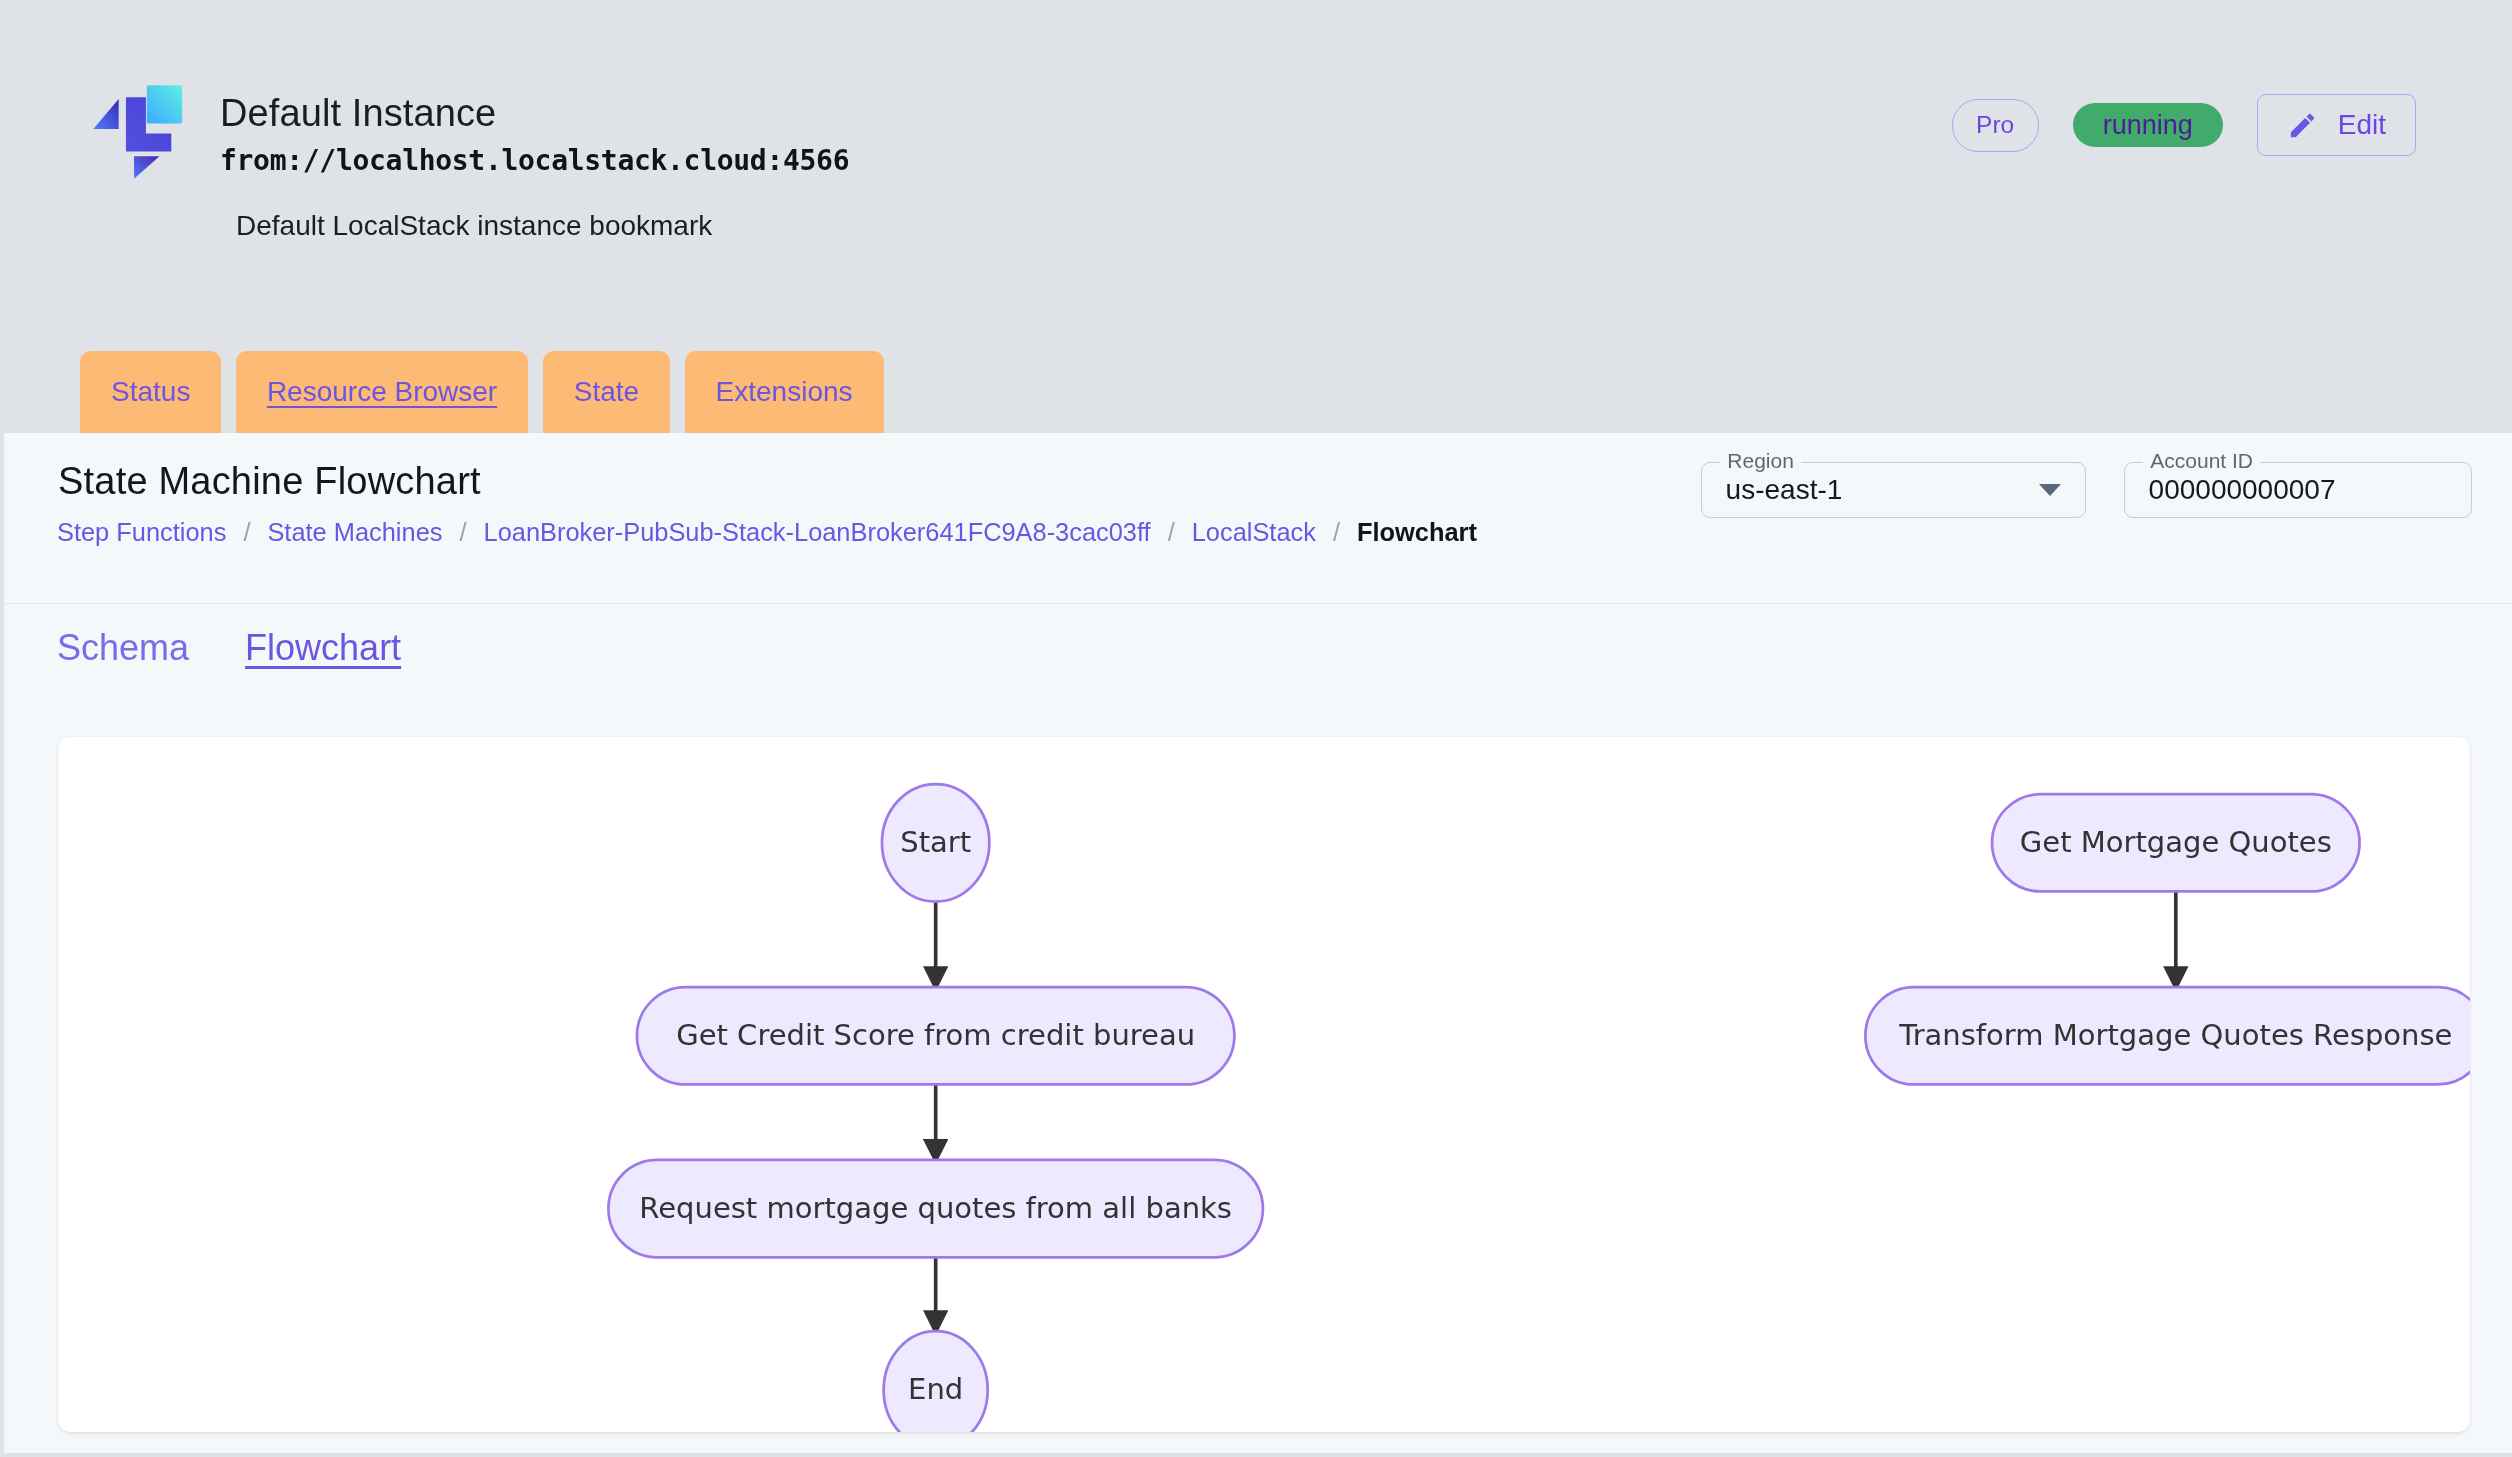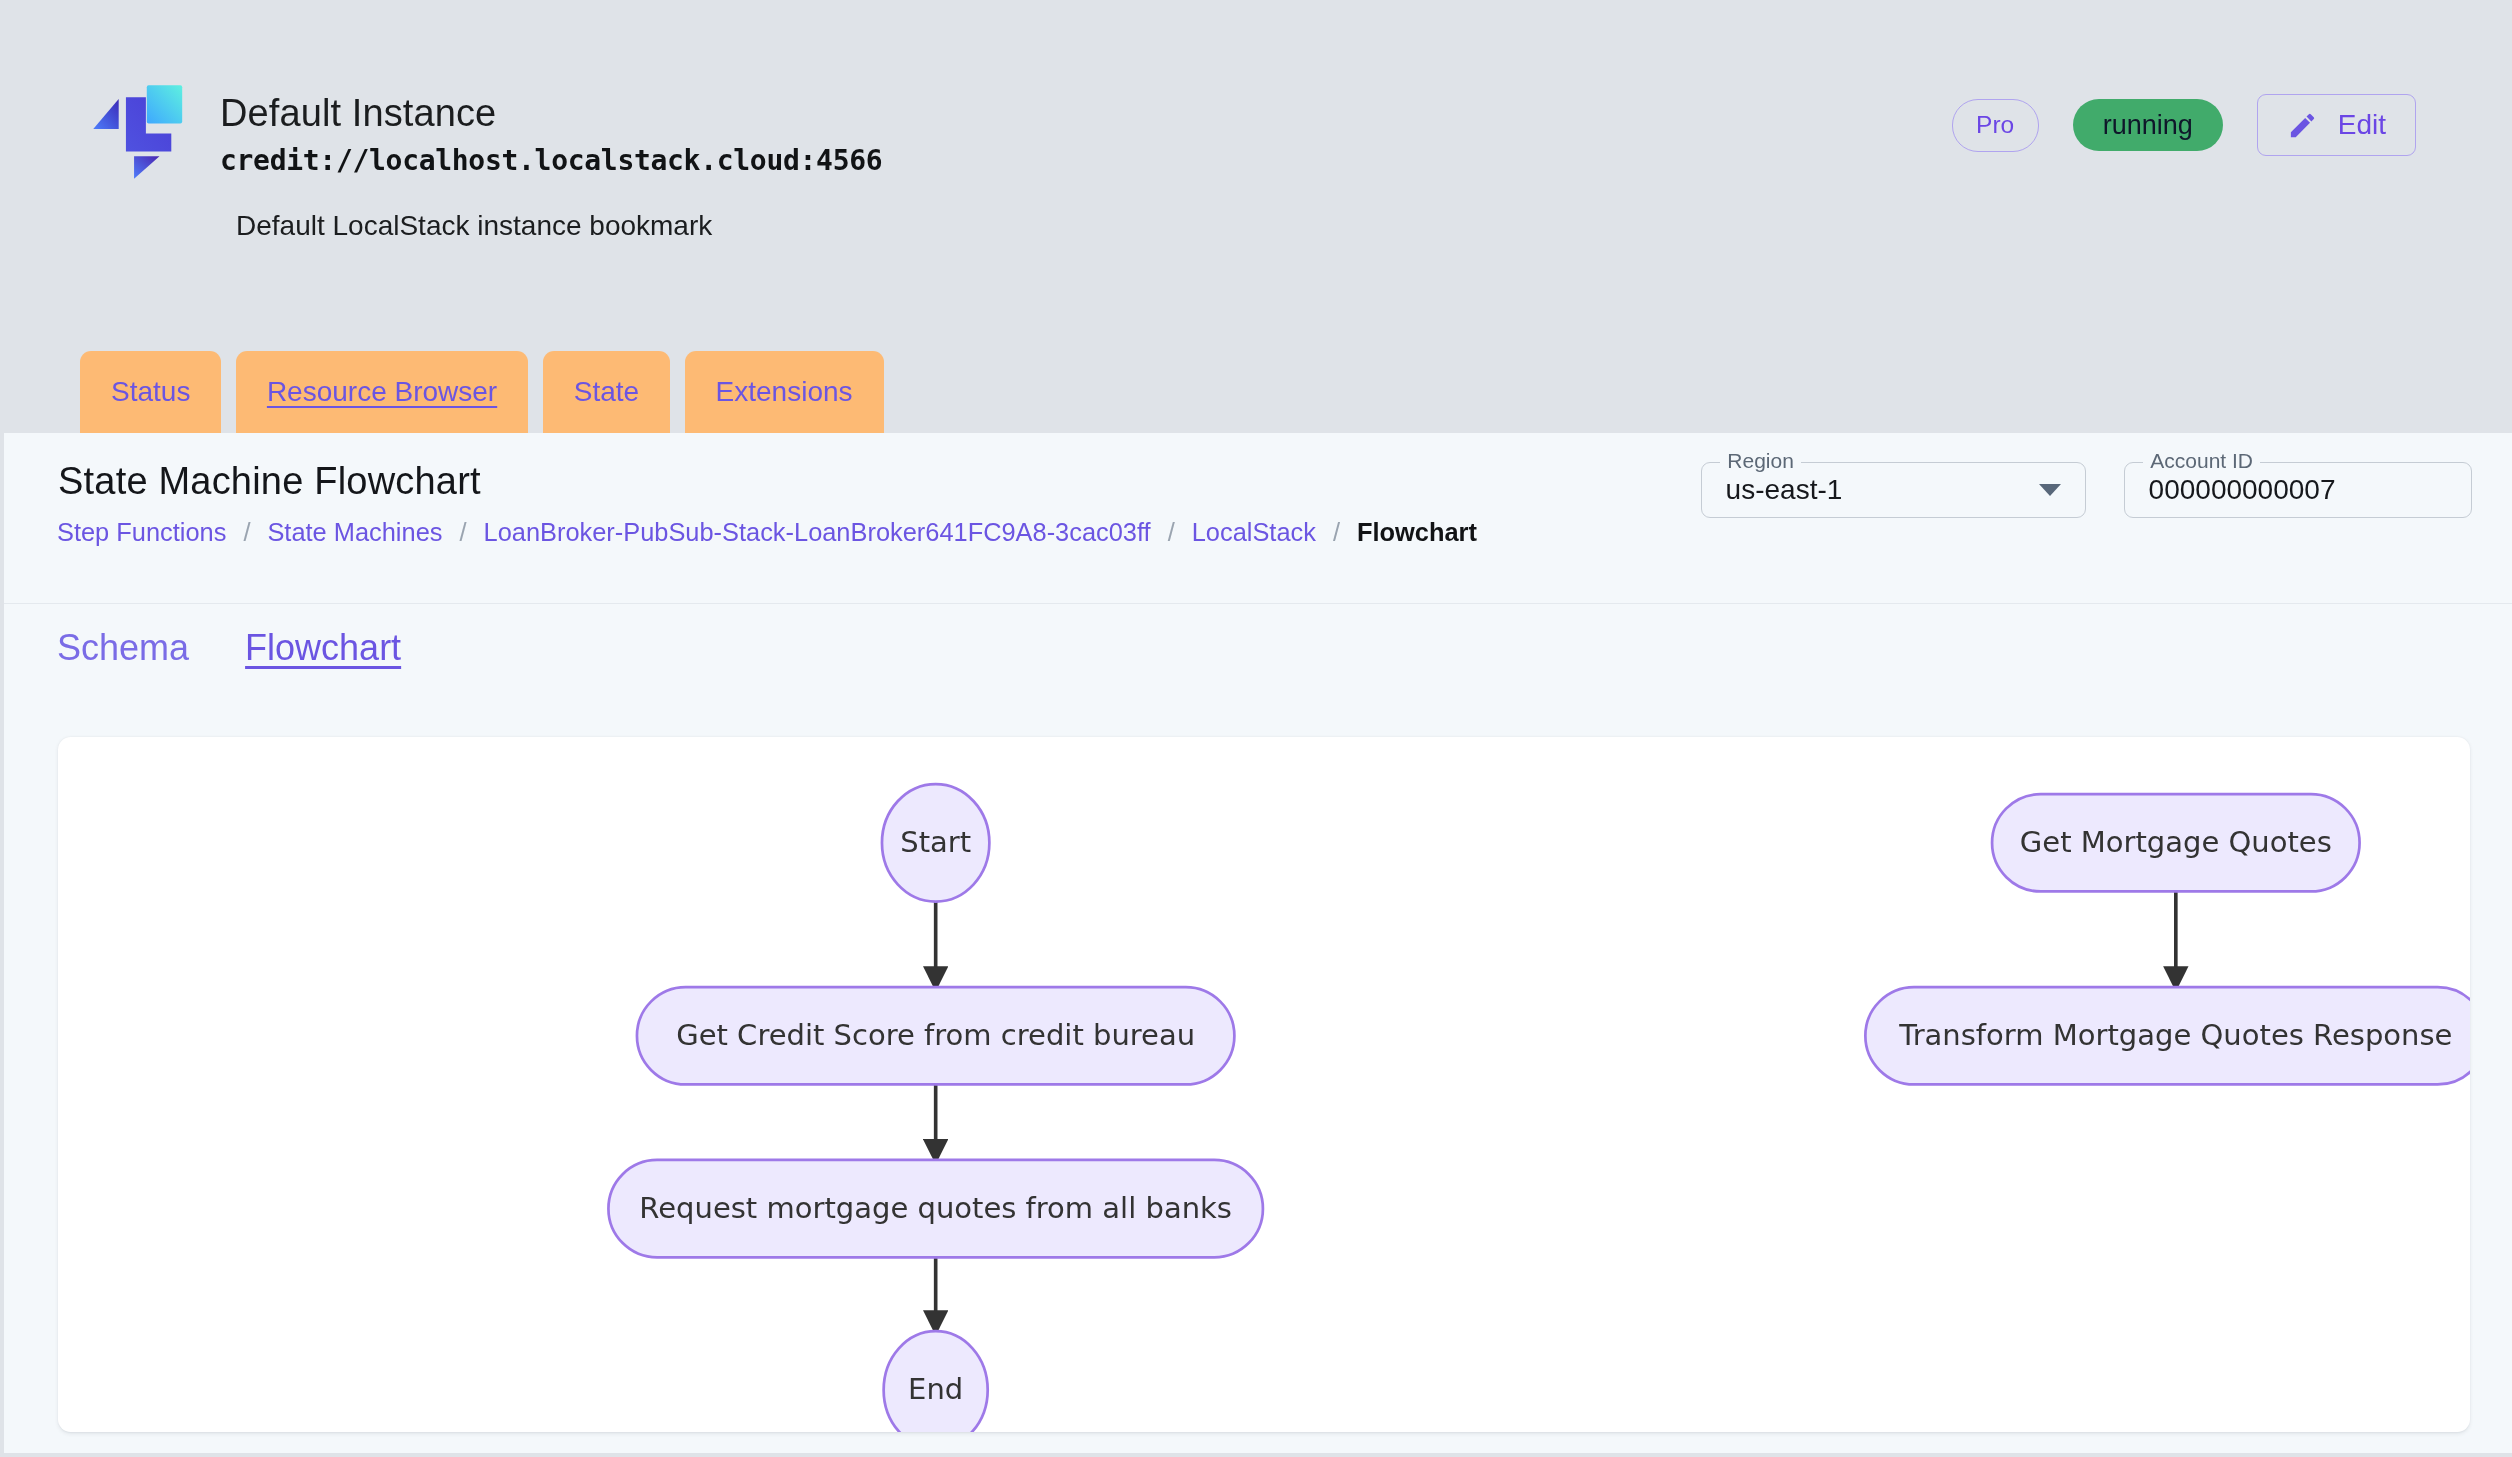--- a/index.html
+++ b/index.html
@@ -52,23 +52,23 @@
     display: flex; align-items: center; gap: 34px;
   }
   .pill-pro {
     height: 53px; min-width: 87px; padding: 0 20px;
     border: 1.8px solid #b0a4ef; border-radius: 26px;
     background: transparent; color: #6b46e5;
     font-size: 24.5px; display: flex; align-items: center; justify-content: center;
     cursor: pointer;
   }
   .pill-running {
-    height: 52px; padding: 0 30px;
+    height: 44px; padding: 0 30px;
     border-radius: 28px; border: none;
-    background: #41ab6b; color: #0f172a;
+    background: #41ab6b; color: #4c1d95;
     font-size: 27px; display: flex; align-items: center; justify-content: center;
     cursor: pointer;
   }
   .btn-edit {
     height: 62px; padding: 0 29px;
     border: 1.8px solid #b0a4ef; border-radius: 9px;
     background: transparent; color: #6b46e5;
     font-size: 28px; display: flex; align-items: center; gap: 20px;
     cursor: pointer;
   }
@@ -199,21 +199,21 @@
               <stop offset="1" stop-color="#4b25b0"></stop>
           </linearGradient>
         </defs>
         <path d="M36 24 L36 57 L8 57 Z" fill="url(#lsg1)"></path>
         <path d="M44 22 L66 22 L66 62 L94 62 L94 82 L44 82 Z" fill="url(#lsg2)"></path>
         <rect x="67" y="9" width="39" height="42" rx="2" fill="url(#lsg3)"></rect>
         <path d="M53 87 L81 87 L53 112 Z" fill="url(#lsg4)"></path>
       </svg>
       <div class="brand-text">
         <div class="instance-name">Default Instance</div>
-        <div class="instance-url">credit://localhost.localstack.cloud:4566</div>
+        <div class="instance-url">from://localhost.localstack.cloud:4566</div>
       </div>
     </div>
     <div class="instance-desc">Default LocalStack instance bookmark</div>
 
     <div class="header-actions">
       <div class="pill-pro">Pro</div>
       <div class="pill-running">running</div>
       <div class="btn-edit">
         <svg width="31" height="31" viewBox="0 0 24 24">
           <path d="M3 17.25V21h3.75L17.81 9.94l-3.75-3.75L3 17.25zM20.71 7.04a1 1 0 0 0 0-1.41l-2.34-2.34a1 1 0 0 0-1.41 0l-1.83 1.83 3.75 3.75 1.83-1.83z" fill="#6b55e2"></path>

